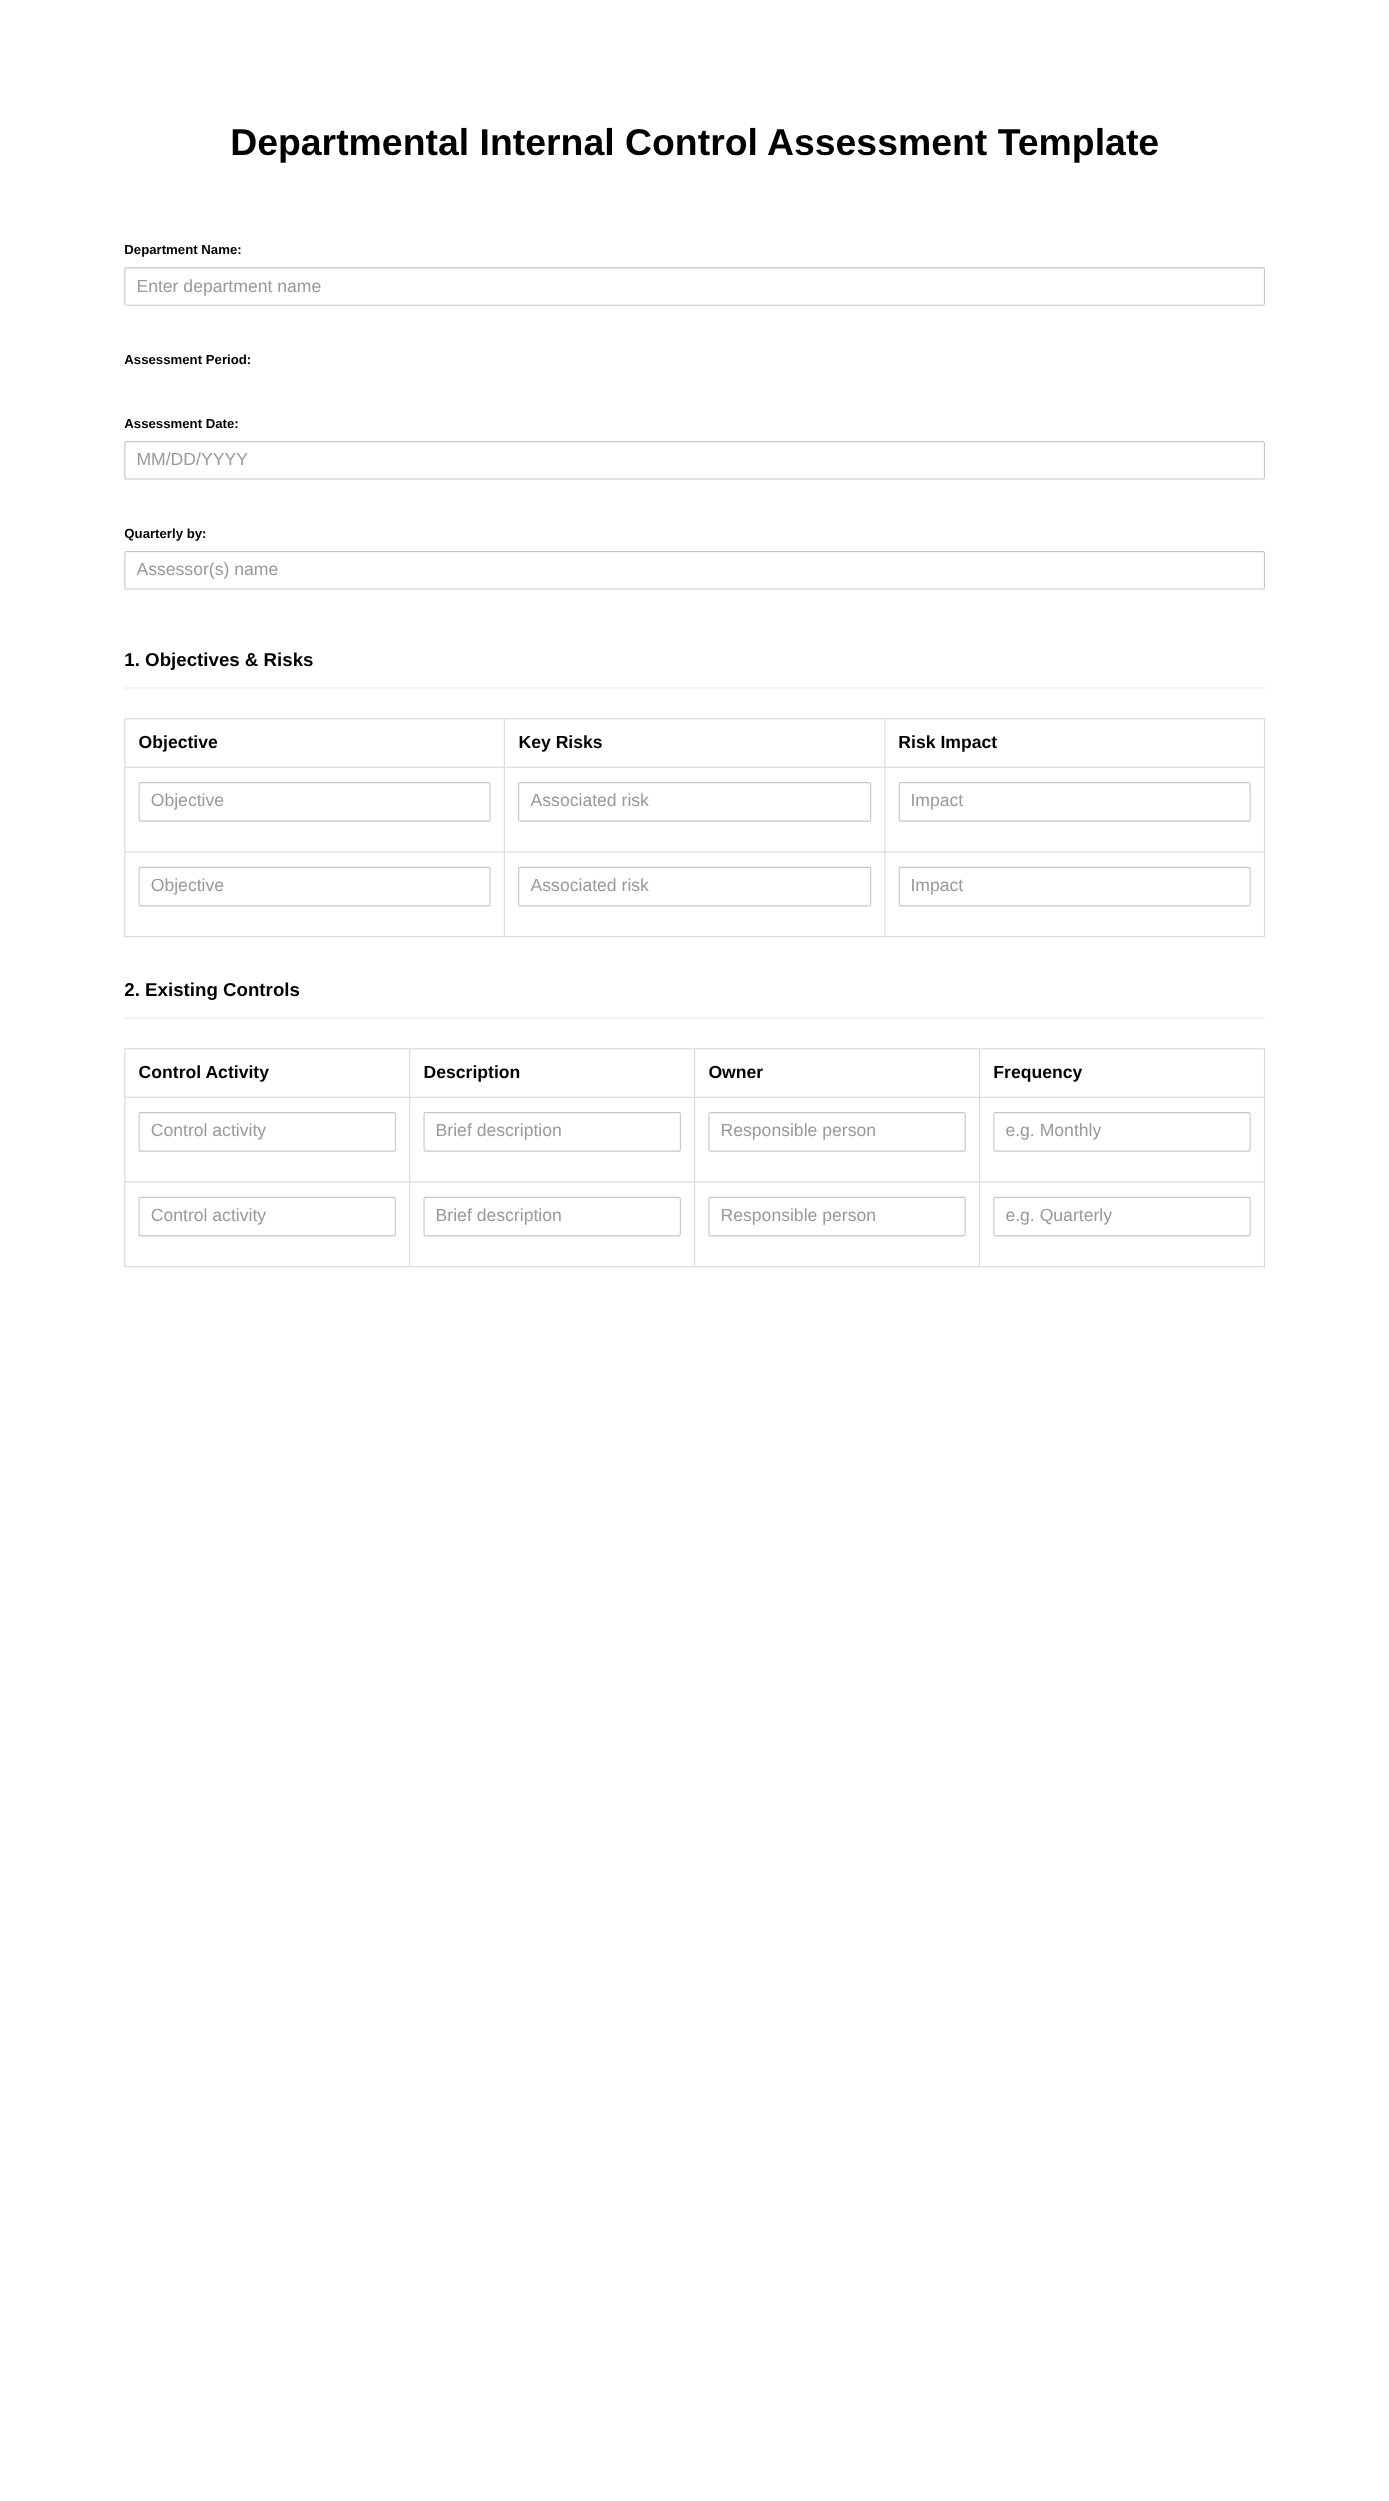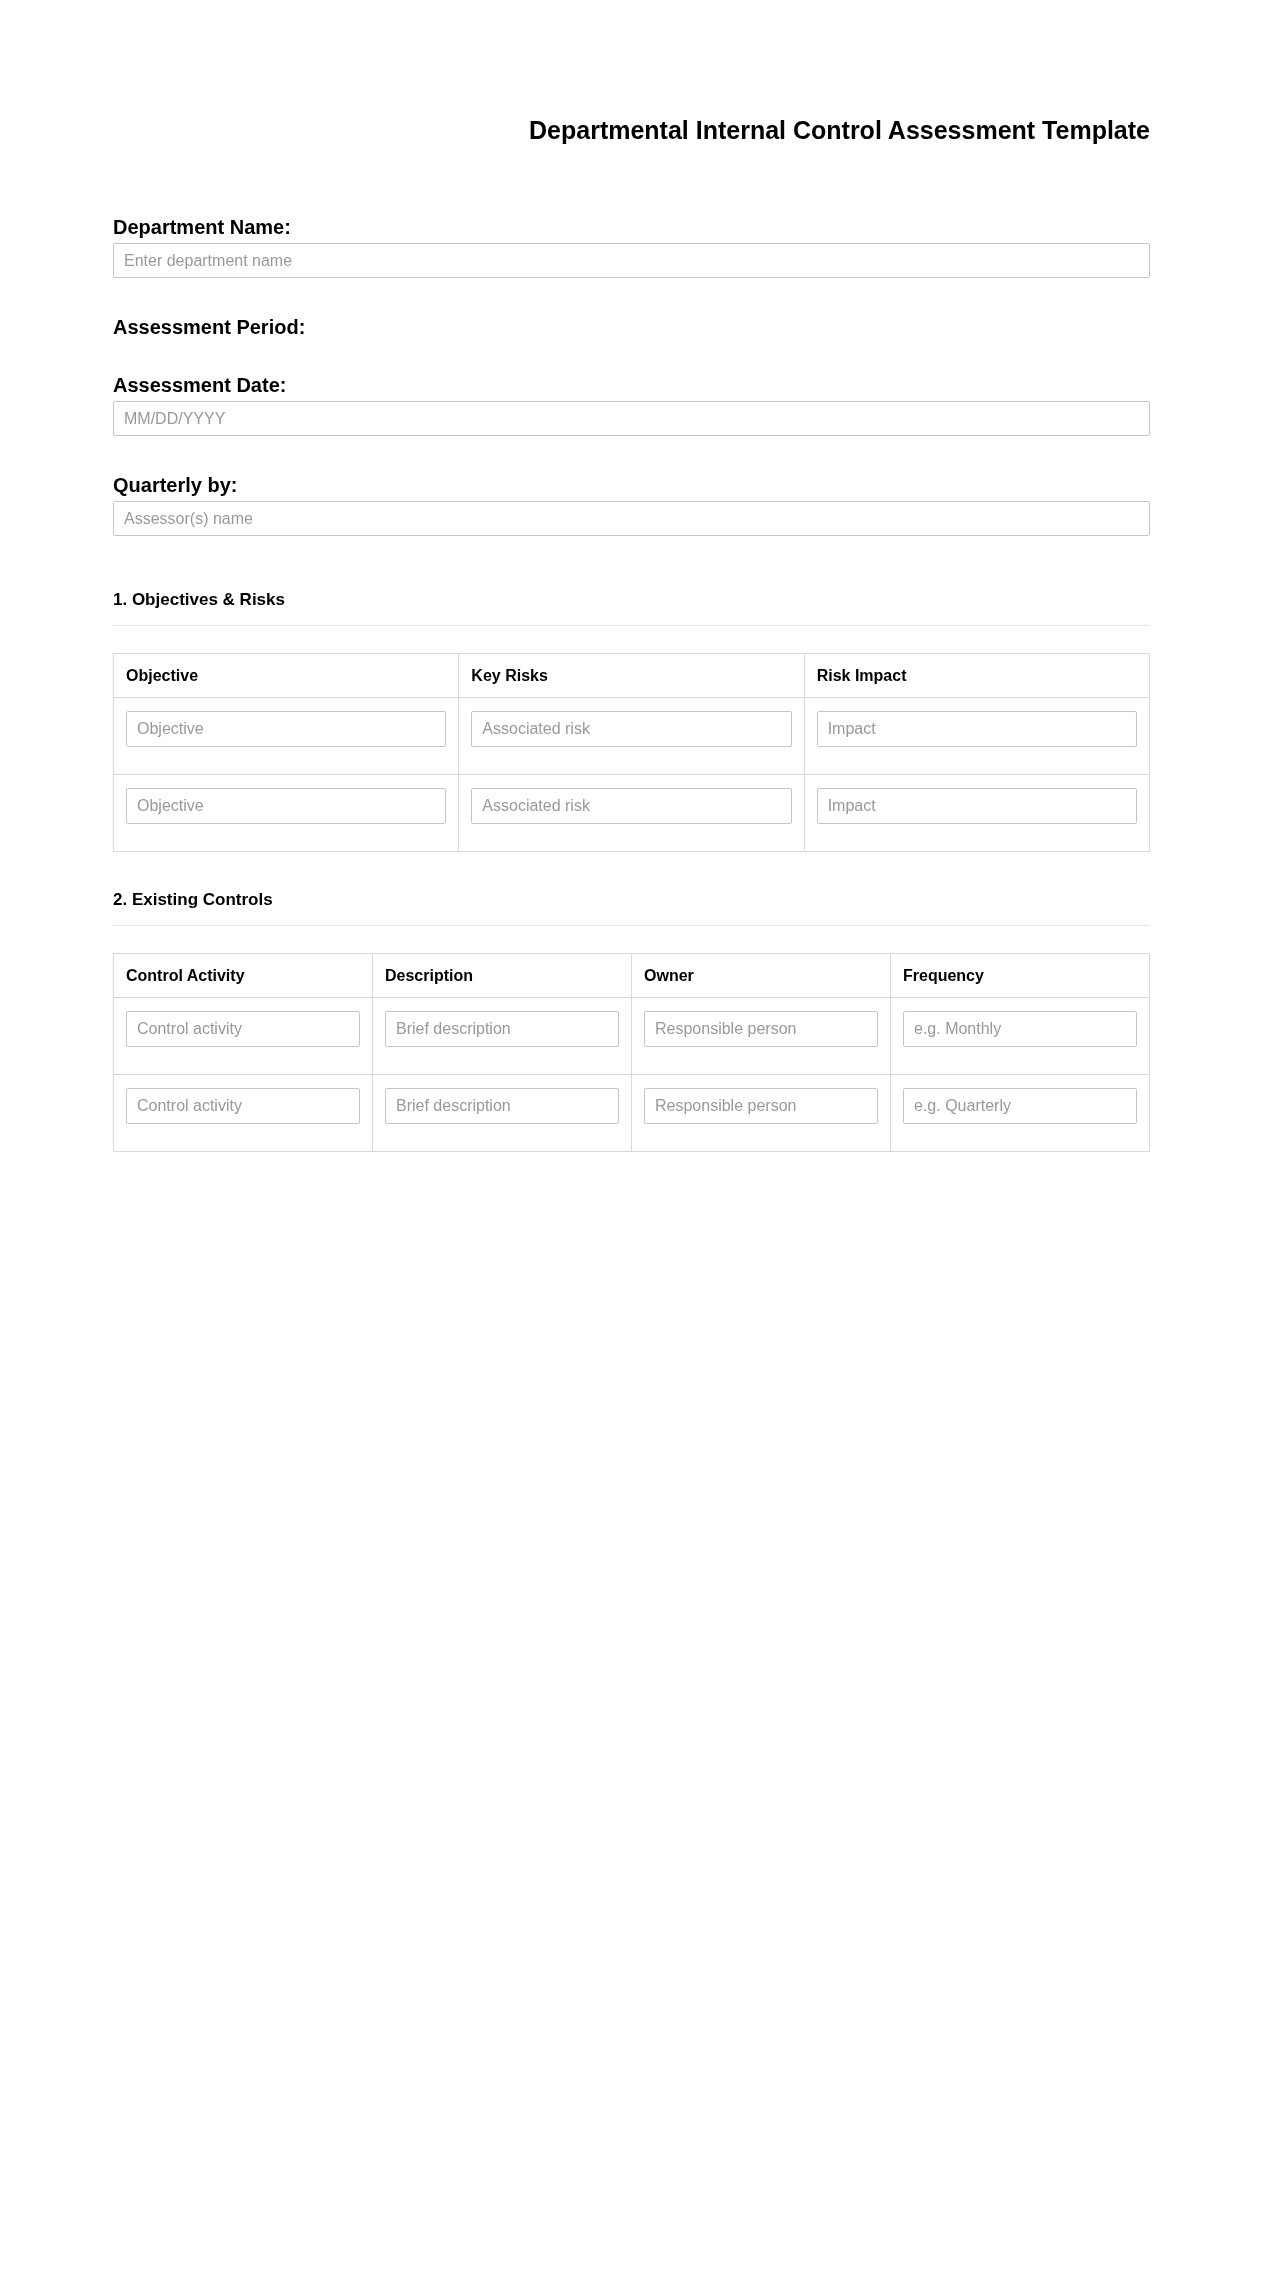--- a/index.html
+++ b/index.html
@@ -7,31 +7,31 @@
     margin: 0; padding: 0;
     background: #ffffff;
     font-family: "Liberation Sans", sans-serif;
     color: #000000;
   }
   body { width: 1263px; height: 2274px; overflow: hidden; }
   .container { width: 1037px; margin: 0 auto; padding-top: 110px; }
 
   h1.page-title {
     margin: 0;
-    font-size: 25px;
+    font-size: 34px;
     line-height: 41px;
     font-weight: bold;
-    text-align: right;
+    text-align: center;
   }
 
   .fields { margin-top: 67px; }
   .field-group + .field-group { margin-top: 40px; }
   .field-label {
     display: block;
-    font-size: 20px;
+    font-size: 12px;
     line-height: 18px;
     font-weight: bold;
   }
   .text-input {
     display: block;
     margin-top: 7px;
     width: 100%;
     height: 35px;
     border: 1px solid #c6c6c6;
     border-radius: 2px;

